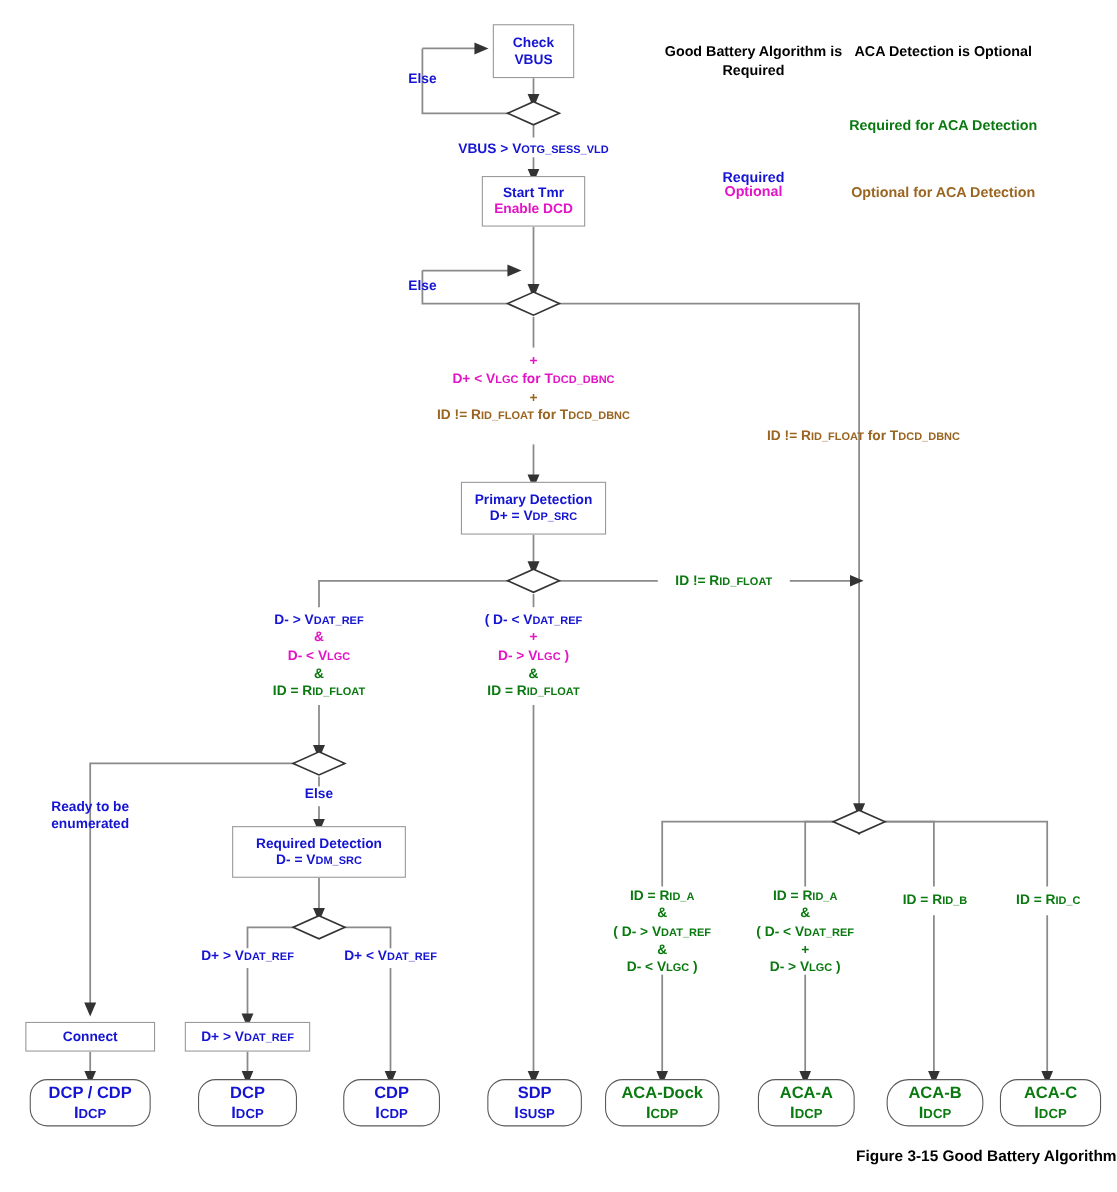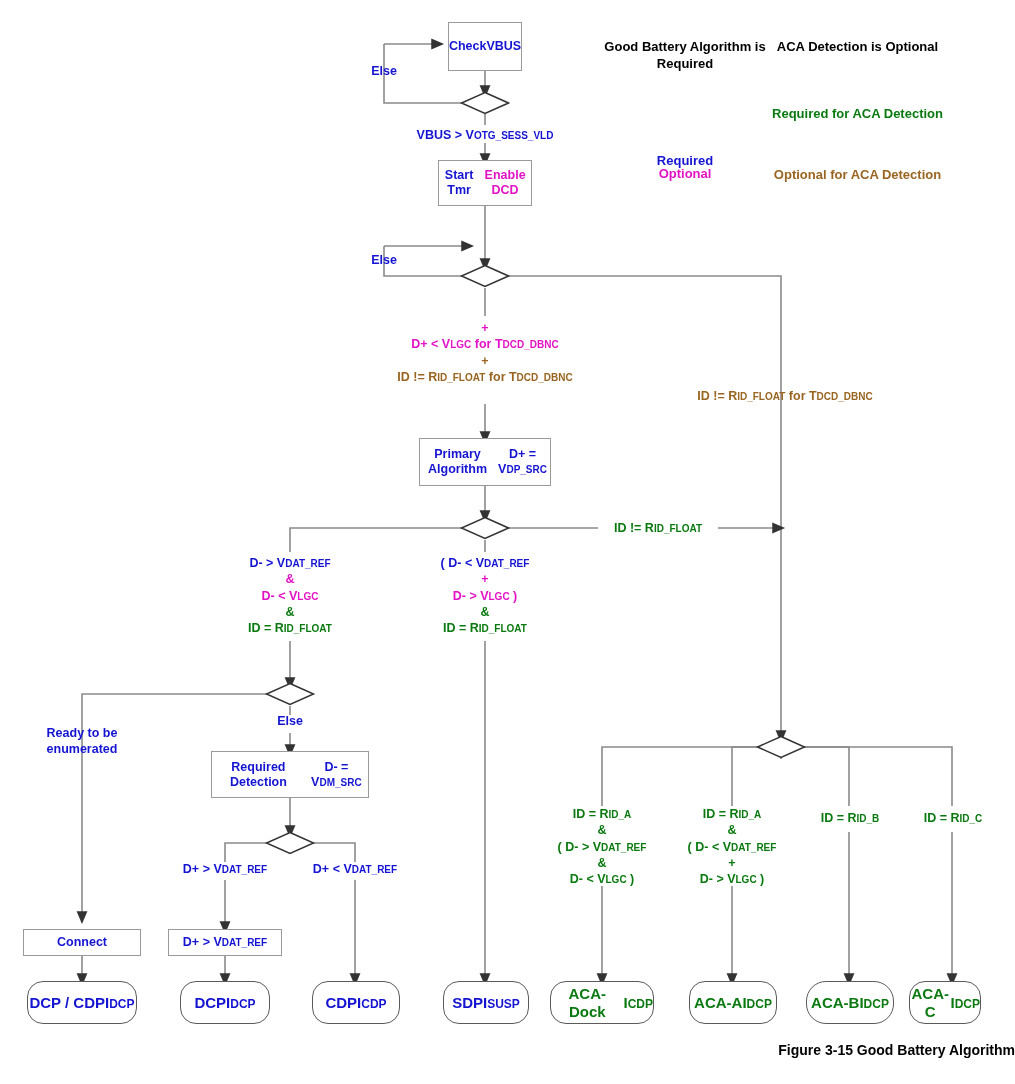--- a/index.html
+++ b/index.html
@@ -1,21 +1,21 @@
 <!DOCTYPE html>
 <html><head>
 <meta charset="utf-8">
 <style>
   html,body{margin:0;padding:0;background:#fff;}
   body{width:1015px;height:1084px;position:relative;
        font-family:"Liberation Sans","DejaVu Sans",sans-serif;}
   #stage{position:absolute;left:0;top:0;width:1015px;height:1084px;overflow:hidden;}
   svg.wires{position:absolute;left:0;top:0;width:1015px;height:1084px;pointer-events:none;}
 
-  .node{position:absolute;box-sizing:border-box;display:flex;flex-direction:row;
+  .node{position:absolute;box-sizing:border-box;display:flex;flex-direction:column;
         align-items:center;justify-content:center;text-align:center;line-height:1.18;}
   .rect{border:1px solid #9a9a9a;background:#fff;font-size:12.5px;font-weight:bold;}
   .oval{border:1px solid #5a5a5a;background:#fff;border-radius:16px;font-size:15px;font-weight:bold;}
 
   .lbl{position:absolute;text-align:center;font-size:12.5px;font-weight:bold;line-height:1.3;
        white-space:nowrap;}
   .lblw{white-space:normal;}
 
   .blue{color:#1414d2;}
   .mag{color:#e313c6;}
@@ -120,21 +120,21 @@
     <div class="blue">Check</div>
     <div class="blue">VBUS</div>
   </div>
 
   <div class="node rect" style="left:438px;top:160px;width:94px;height:46px;">
     <div class="blue">Start Tmr</div>
     <div class="mag">Enable DCD</div>
   </div>
 
   <div class="node rect" style="left:419px;top:438px;width:132px;height:48px;">
-    <div class="blue">Primary Algorithm</div>
+    <div class="blue">Primary Detection</div>
     <div class="blue"><span>D+ = V</span><span class="sm">DP_SRC</span></div>
   </div>
 
   <div class="node rect" style="left:211px;top:751px;width:158px;height:47px;">
     <div class="blue">Required Detection</div>
     <div class="blue"><span>D- = V</span><span class="sm">DM_SRC</span></div>
   </div>
 
   <div class="node rect" style="left:23px;top:929px;width:118px;height:27px;">
     <div class="blue">Connect</div>
@@ -165,21 +165,21 @@
     <div class="grn"><span>I</span><span class="sm">CDP</span></div>
   </div>
   <div class="node oval" style="left:689px;top:981px;width:88px;height:43px;">
     <div class="grn">ACA-A</div>
     <div class="grn"><span>I</span><span class="sm">DCP</span></div>
   </div>
   <div class="node oval" style="left:806px;top:981px;width:88px;height:43px;border-radius:20px;">
     <div class="grn">ACA-B</div>
     <div class="grn"><span>I</span><span class="sm">DCP</span></div>
   </div>
-  <div class="node oval" style="left:909px;top:981px;width:72px;height:43px;">
+  <div class="node oval" style="left:909px;top:981px;width:92px;height:43px;">
     <div class="grn">ACA-C</div>
     <div class="grn"><span>I</span><span class="sm">DCP</span></div>
   </div>
 
   <div class="lbl blue" style="left:339px;top:63px;width:90px;">Else</div>
 
   <div class="lbl blue" style="left:365px;top:127px;width:240px;"><span>VBUS &gt; V</span><span class="sm">OTG_SESS_VLD</span></div>
 
   <div class="lbl blue" style="left:339px;top:252px;width:90px;">Else</div>
 

